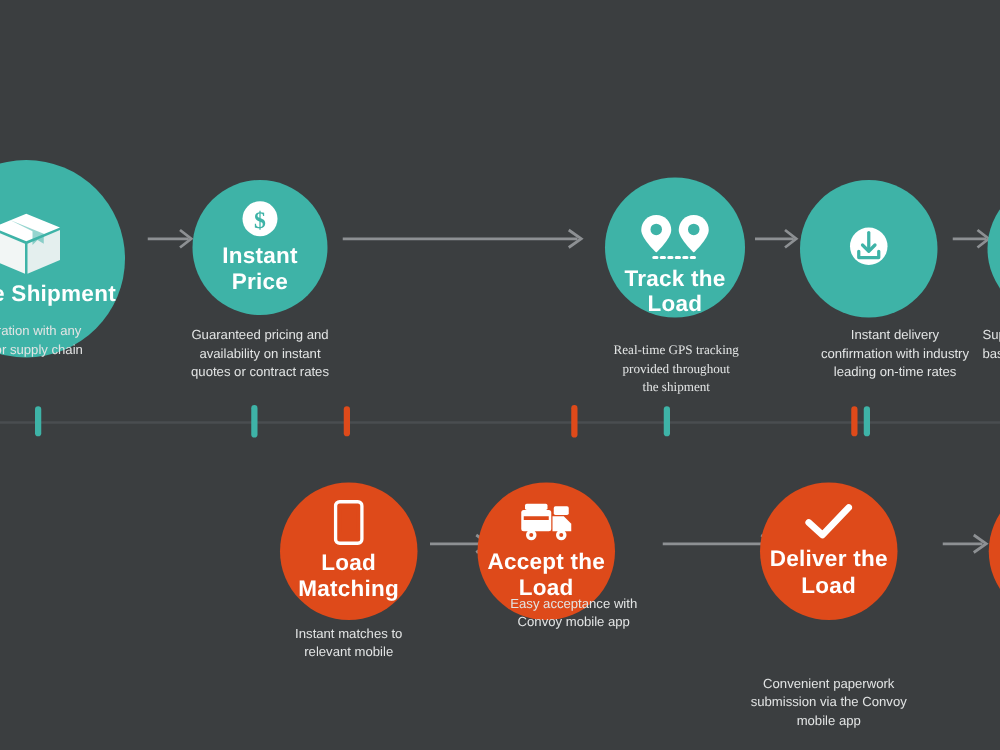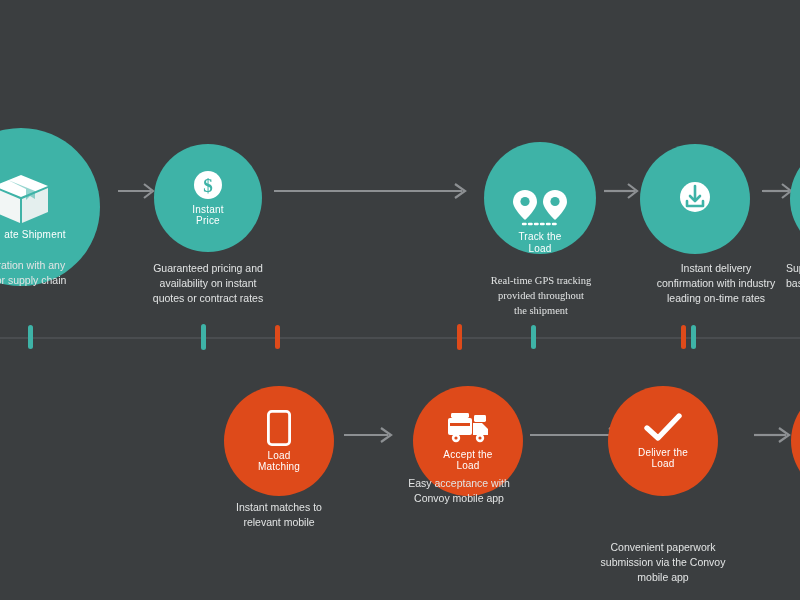--- a/index.html
+++ b/index.html
@@ -39,22 +39,22 @@
   .bubble.teal  { background: #3eb3a7; }
   .bubble.orange{ background: #de4a1a; }
 
   .bubble-icon {
     display: block;
     margin-bottom: 4px;
     line-height: 0;
   }
   .bubble-label {
     color: #ffffff;
-    font-weight: normal;
-    font-size: 10px;
+    font-weight: bold;
+    font-size: 18px;
     line-height: 1.15;
     letter-spacing: .2px;
     white-space: pre-line;
     padding: 0 6px;
   }
   .caption {
     position: absolute;
     color: #e2e4e4;
     font-size: 10.5px;
     line-height: 1.42;
@@ -209,21 +209,21 @@
     <div class="caption" style="left:198px; top:500px; width:162px;">Instant matches to
 relevant mobile</div>
   </div>
 
   <svg class="arrow" style="left:344px; top:426px; width:52px;" viewBox="0 0 52 18">
     <line x1="0" y1="9" x2="44" y2="9" stroke="#8d9093" stroke-width="2.2"></line>
     <polyline points="37,2 47,9 37,16" fill="none" stroke="#8d9093" stroke-width="2.2"></polyline>
   </svg>
 
   <div class="node">
-    <div class="bubble orange" style="left:413px; top:386px; width:110px; height:110px;align-items:center;">
+    <div class="bubble orange" style="left:382px; top:386px; width:110px; height:110px;align-items:center;">
       <span class="bubble-icon">
         <svg width="44" height="34" viewBox="0 0 44 34" aria-hidden="true">
           <rect x="2" y="7" width="24" height="17" rx="2" fill="#ffffff"></rect>
           <rect x="5" y="2" width="18" height="5" rx="1.4" fill="#ffffff"></rect>
           <rect x="28" y="4" width="12" height="7" rx="1.4" fill="#ffffff"></rect>
           <path d="M27 12 L36 12 L42 18 L42 24 L27 24 Z" fill="#ffffff"></path>
           <rect x="4" y="12" width="20" height="3" fill="#de4a1a"></rect>
           <circle cx="10" cy="27" r="4.2" fill="#ffffff"></circle>
           <circle cx="10" cy="27" r="1.6" fill="#de4a1a"></circle>
           <circle cx="34" cy="27" r="4.2" fill="#ffffff"></circle>

